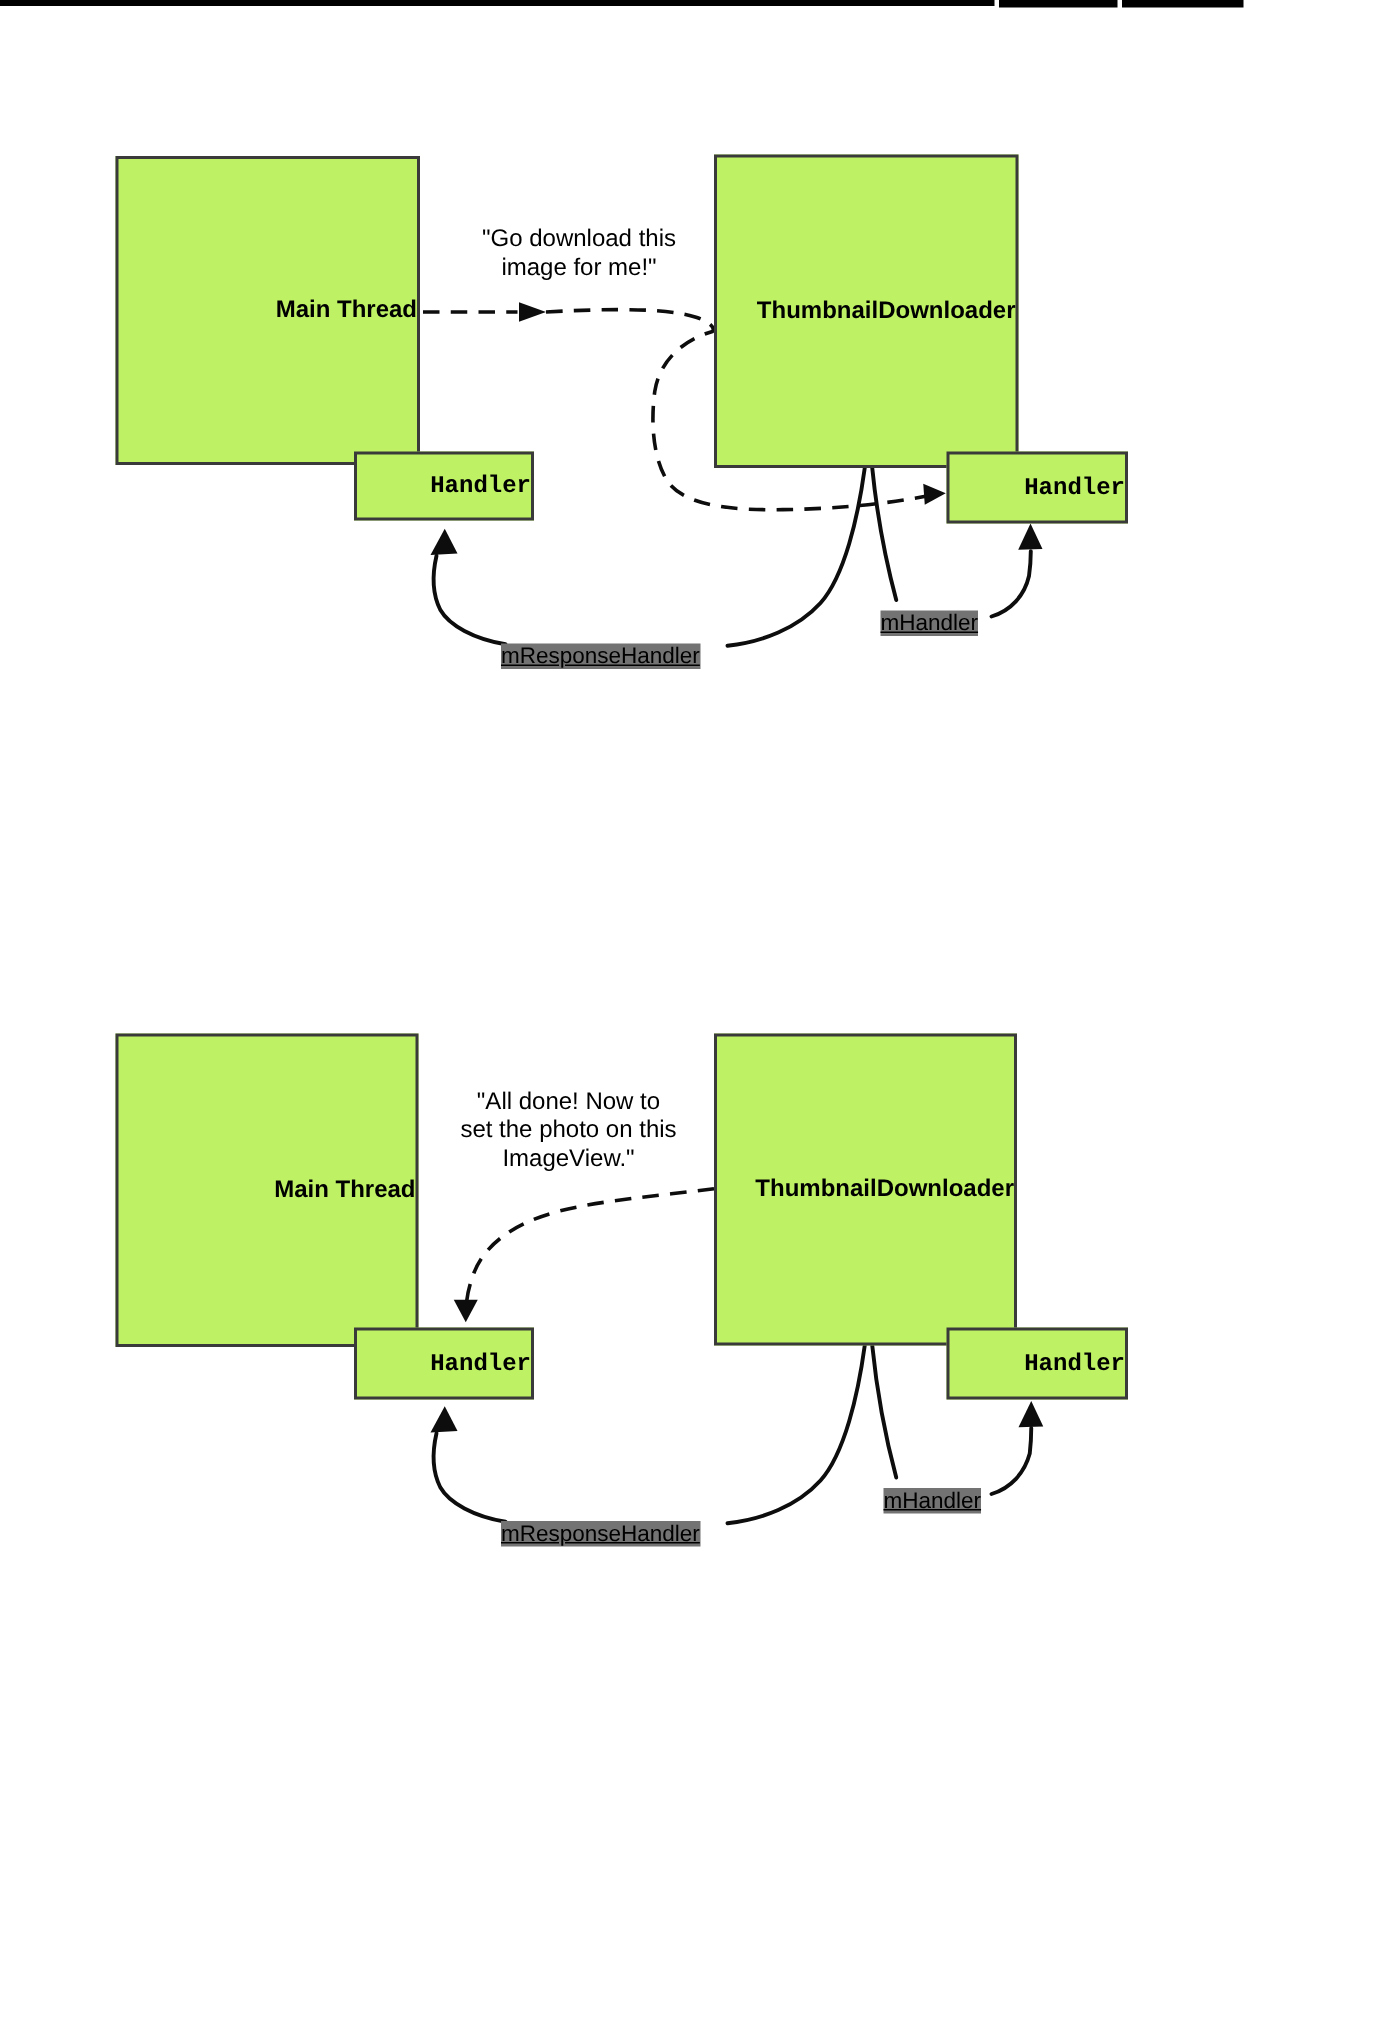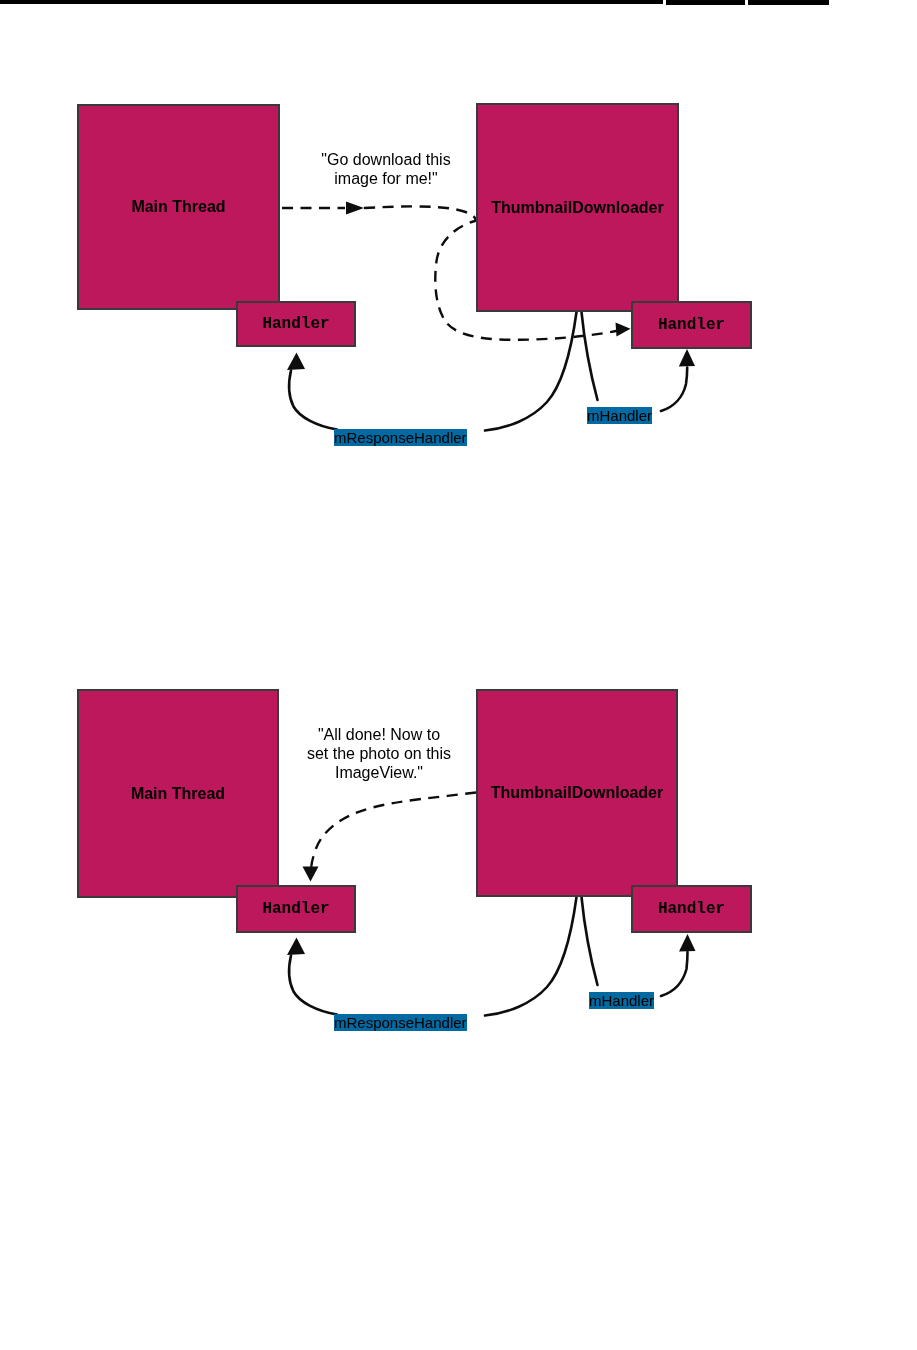--- a/index.html
+++ b/index.html
@@ -3,27 +3,27 @@
 <meta charset="utf-8">
 <style>
   html,body{margin:0;padding:0;background:#ffffff;}
   .page{position:relative;width:917px;height:1350px;background:#ffffff;overflow:hidden;
         font-family:"Liberation Sans",sans-serif;color:#000;}
   .topbar-seg{position:absolute;background:#000;}
   .seg-a{left:0;top:0;width:663px;height:4px;}
   .seg-b{left:666px;top:0;width:79px;height:5px;}
   .seg-c{left:748px;top:0;width:81px;height:5px;}
   .connector-layer{position:absolute;left:0;top:0;z-index:1;}
-  .box{position:absolute;background:#be185d;border:2px solid #3a3a3a;box-sizing:border-box;
-       display:flex;align-items:center;justify-content:center;z-index:2;}
+  .box{position:absolute;background:#bef264;border:2px solid #3a3a3a;box-sizing:border-box;
+       display:flex;align-items:center;justify-content:flex-end;z-index:2;}
   .box .box-label{font-weight:bold;font-size:16px;letter-spacing:0;white-space:nowrap;}
   .handler-box{z-index:3;font-family:Liberation Mono, monospace;}
   .quote{position:absolute;transform:translateX(-50%);text-align:center;white-space:pre-line;
          font-size:16px;line-height:19px;z-index:2;}
-  .small-label{position:absolute;font-size:15px;white-space:nowrap;z-index:4;background:#0369a1;}
+  .small-label{position:absolute;font-size:15px;white-space:nowrap;z-index:4;background:#737373;text-decoration:underline;}
   path.dashed{fill:none;stroke:#0d0d0d;stroke-width:2.4;stroke-dasharray:11 7.5;}
   path.solid{fill:none;stroke:#0d0d0d;stroke-width:2.6;stroke-linecap:round;}
   polygon.head{fill:#0d0d0d;stroke:none;}
 </style>
 </head>
 <body>
 
 <div class="page">
 
   <div class="topbar-seg seg-a"></div>

